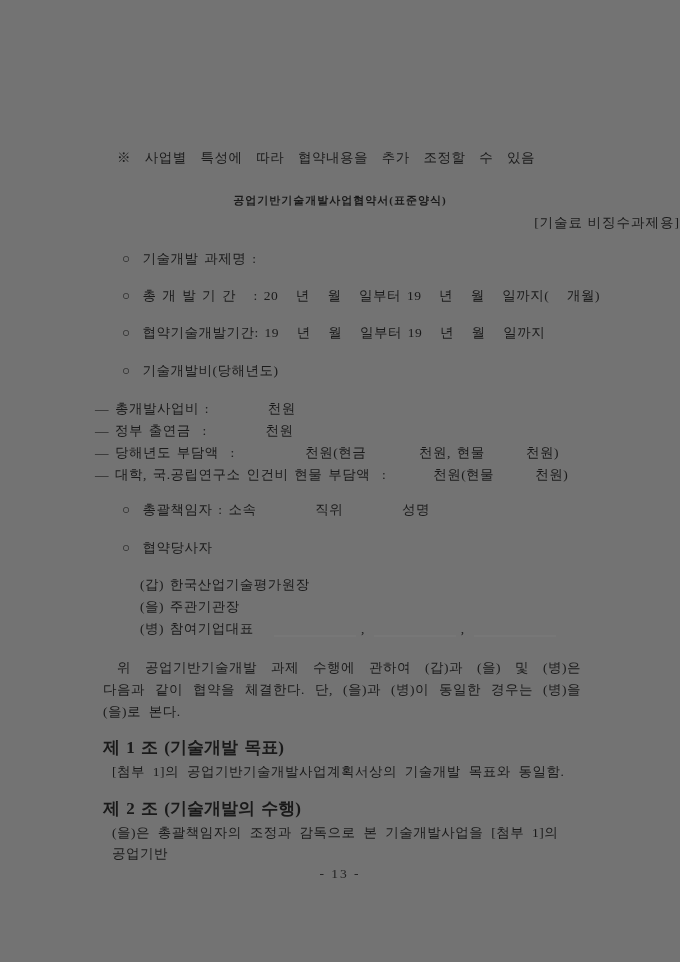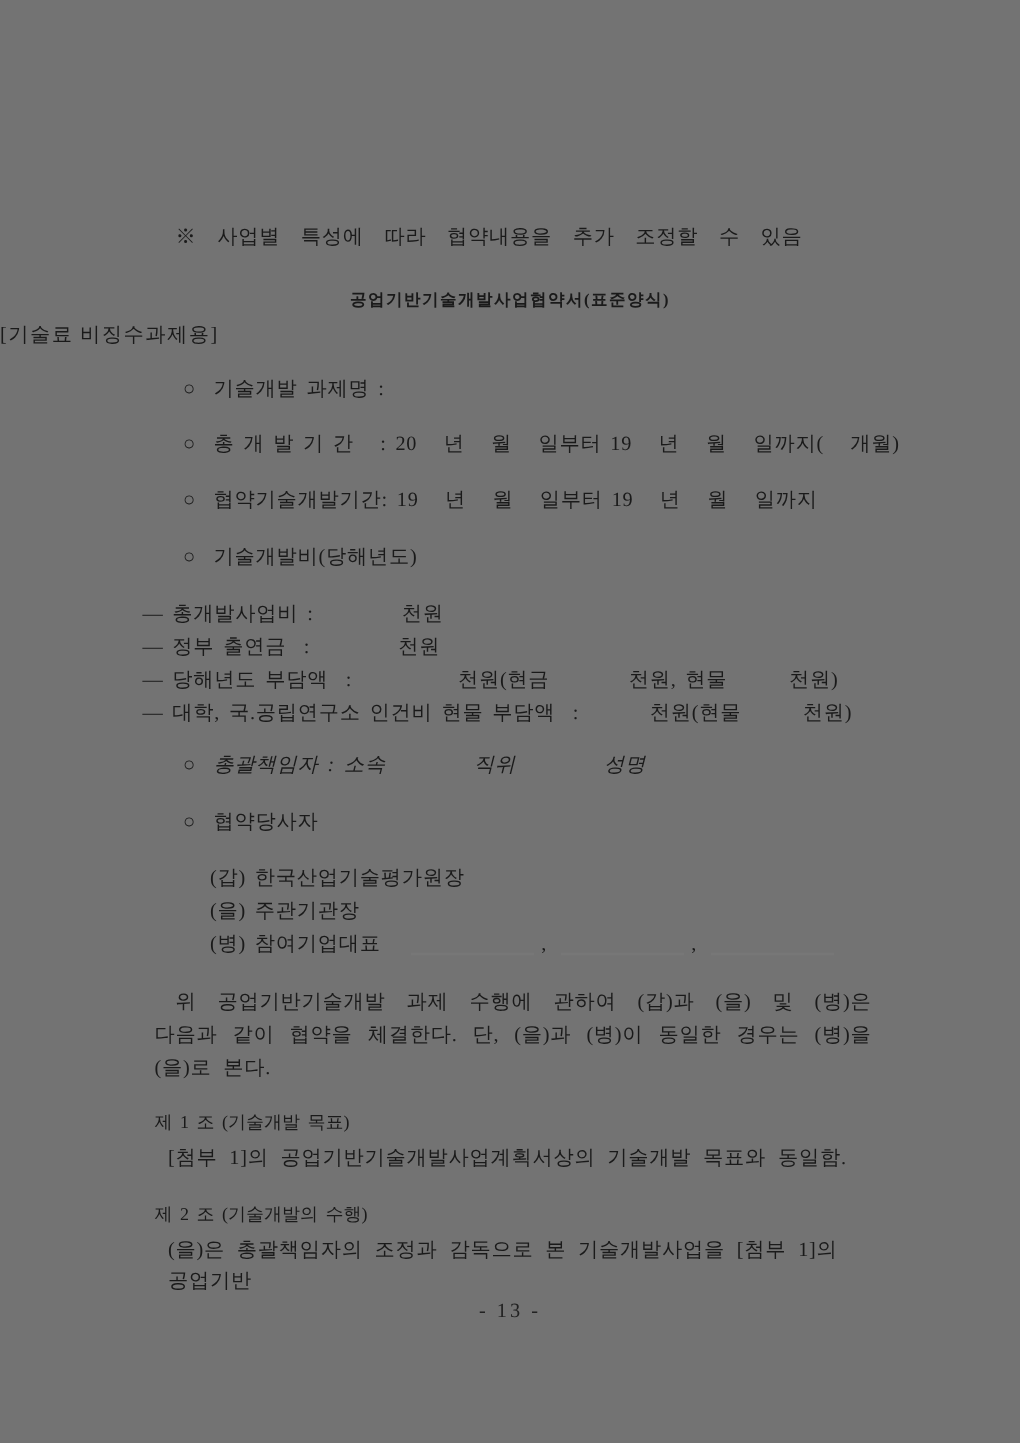--- a/index.html
+++ b/index.html
@@ -14,29 +14,29 @@
     font-family: "Liberation Serif", "DejaVu Serif", serif;
     font-size: 13.5px;
     overflow: hidden;
   }
   .line { white-space: pre; line-height: 17px; letter-spacing: 0.5px; }
 
   .note       { margin: 149px 0 0 117px; word-spacing: 3px; }
 
   .doc-title  { margin-top: 26px; text-align: center; font-weight: bold;
                 font-size: 11px; letter-spacing: 1px; }
-  .doc-subtitle { margin-top: 5px; text-align: left; font-size: 13.5px;
+  .doc-subtitle { margin-top: 5px; text-align: right; font-size: 13.5px;
                 letter-spacing: 1px; }
 
   .bullet     { margin-left: 122px; word-spacing: 2px; }
   .b1 { margin-top: 19px; }
   .b2 { margin-top: 20px; }
   .b3 { margin-top: 20px; }
   .b4 { margin-top: 21px; }
-  .b5 { margin-top: 18px; font-style: italic; }
+  .b5 { margin-top: 18px; }
   .b6 { margin-top: 21px; }
 
   .budget-item { margin: 5px 0 0 95px; word-spacing: 2px; }
   .budget-item.first { margin-top: 21px; }
 
   .party-row  { margin: 5px 0 0 140px; word-spacing: 2px; }
   .party-row.first { margin-top: 20px; }
 
   .sig-row { display: flex; align-items: flex-end; }
   .uline {
@@ -55,22 +55,22 @@
     line-height: 22px;
     text-align: justify;
     text-indent: 14px;
     word-break: keep-all;
     word-spacing: 4px;
     letter-spacing: 0.5px;
   }
 
   .article-heading {
     margin: 14px 0 0 103px;
-    font-weight: normal;
-    font-size: 12px;
+    font-weight: bold;
+    font-size: 17px;
     line-height: 20px;
     word-spacing: 2px;
     white-space: pre;
   }
   .article-text {
     margin: 3px 0 0 112px;
     width: 468px;
     line-height: 21px;
     word-break: keep-all;
     word-spacing: 4px;

